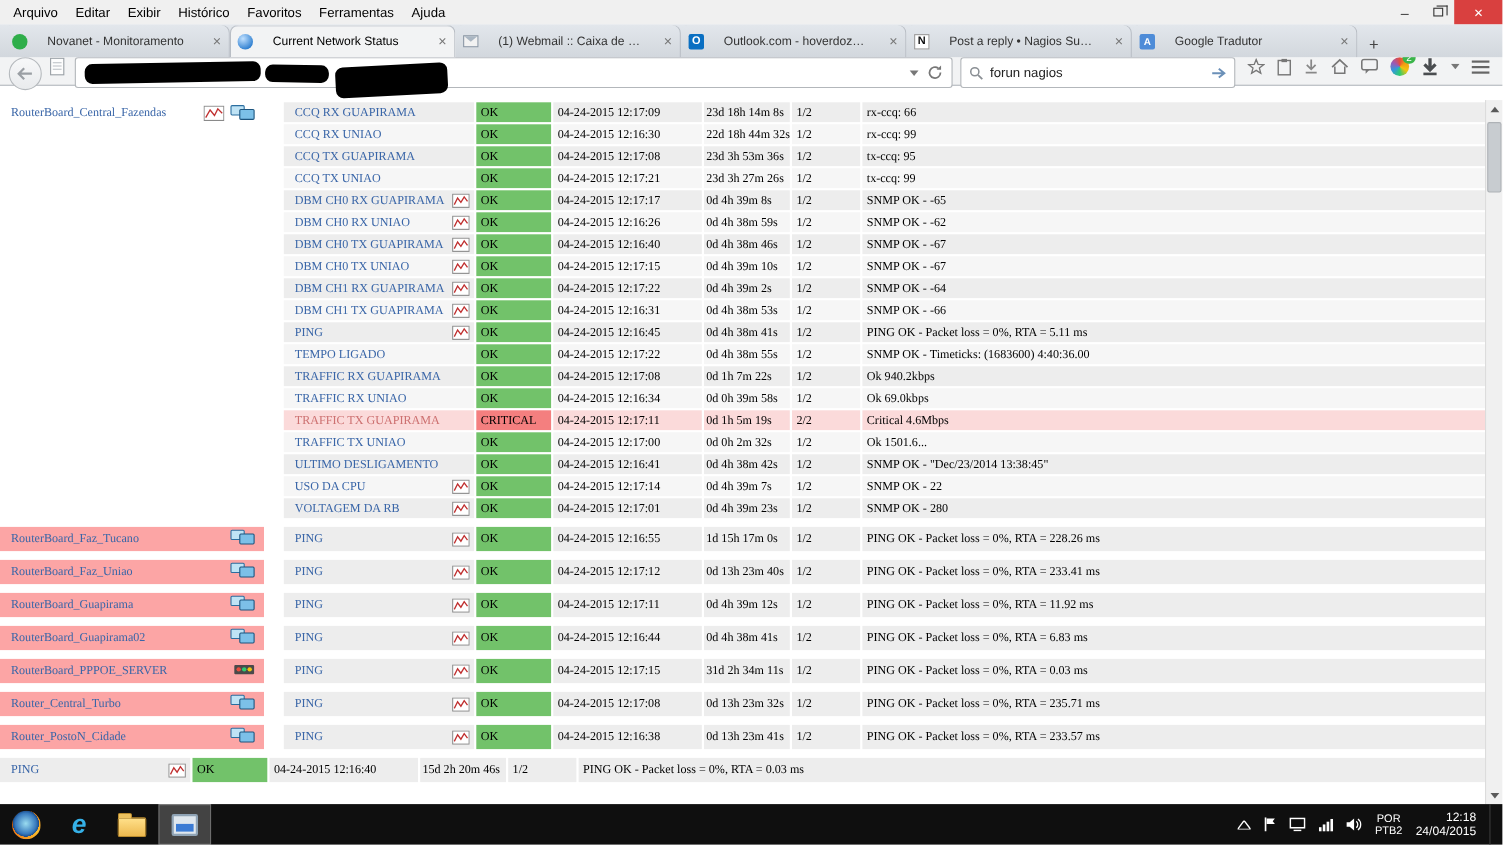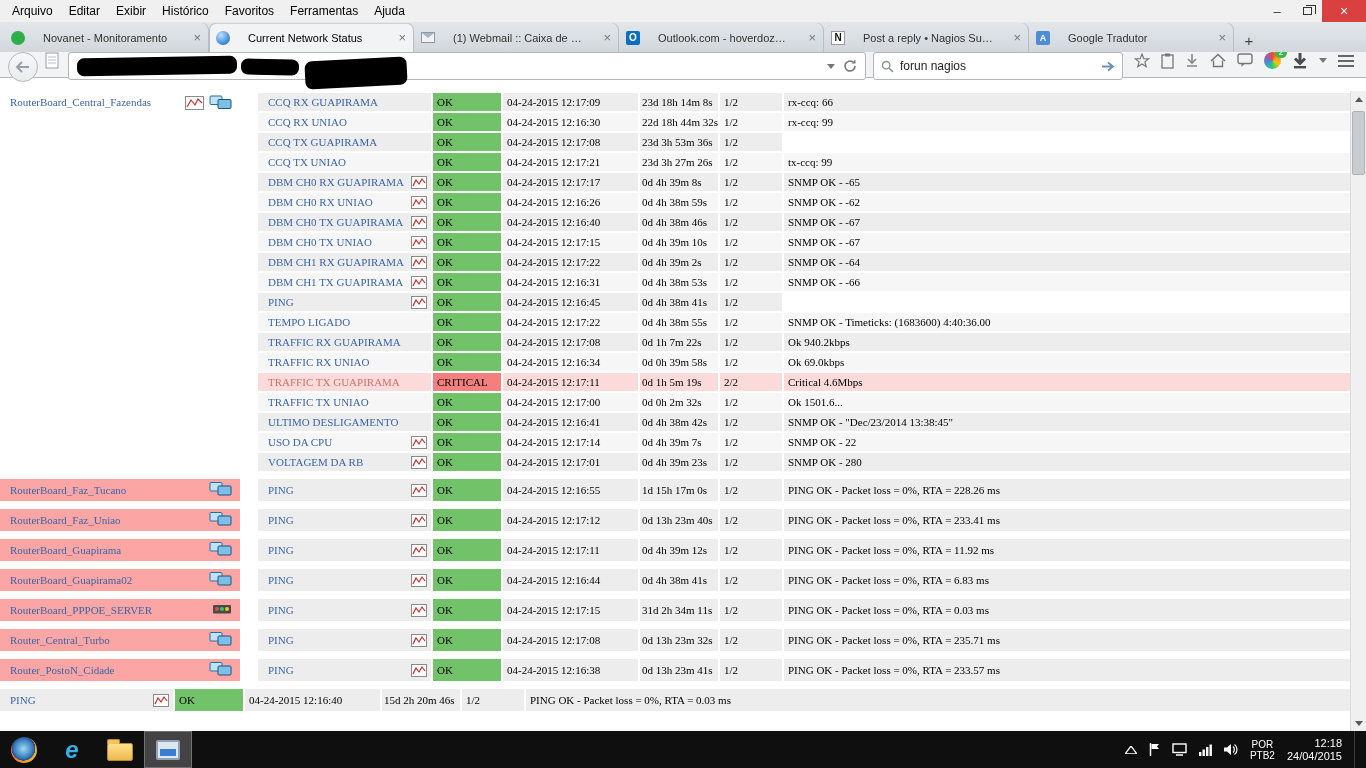--- a/index.html
+++ b/index.html
@@ -300,20 +300,21 @@
               <div class="col c-info">rx-ccq: 99</div>
             </div>
             <div class="svc-row odd">
               <div class="col c-service">
                 <a class="svc-link" href="#">CCQ TX GUAPIRAMA</a>
               </div>
               <div class="col c-status st-ok">OK</div>
               <div class="col c-check">04-24-2015 12:17:08</div>
               <div class="col c-dur">23d 3h 53m 36s</div>
               <div class="col c-att">1/2</div>
+              <div class="col c-info">tx-ccq: 95</div>
             </div>
             <div class="svc-row even">
               <div class="col c-service">
                 <a class="svc-link" href="#">CCQ TX UNIAO</a>
               </div>
               <div class="col c-status st-ok">OK</div>
               <div class="col c-check">04-24-2015 12:17:21</div>
               <div class="col c-dur">23d 3h 27m 26s</div>
               <div class="col c-att">1/2</div>
               <div class="col c-info">tx-ccq: 99</div>
@@ -421,20 +422,21 @@
                   <svg width="16" height="13" viewBox="0 0 16 13">
                     <rect x="0.5" y="0.5" width="15" height="12" fill="#fff" stroke="#8a8a8a"></rect>
                     <polyline points="2,10 5,4 8,8 11,3 14,7" fill="none" stroke="#c03030" stroke-width="1.2"></polyline>
                   </svg>
                 </span>
               </div>
               <div class="col c-status st-ok">OK</div>
               <div class="col c-check">04-24-2015 12:16:45</div>
               <div class="col c-dur">0d 4h 38m 41s</div>
               <div class="col c-att">1/2</div>
+              <div class="col c-info">PING OK - Packet loss = 0%, RTA = 5.11 ms</div>
             </div>
             <div class="svc-row even">
               <div class="col c-service">
                 <a class="svc-link" href="#">TEMPO LIGADO</a>
               </div>
               <div class="col c-status st-ok">OK</div>
               <div class="col c-check">04-24-2015 12:17:22</div>
               <div class="col c-dur">0d 4h 38m 55s</div>
               <div class="col c-att">1/2</div>
               <div class="col c-info">SNMP OK - Timeticks: (1683600) 4:40:36.00</div>

